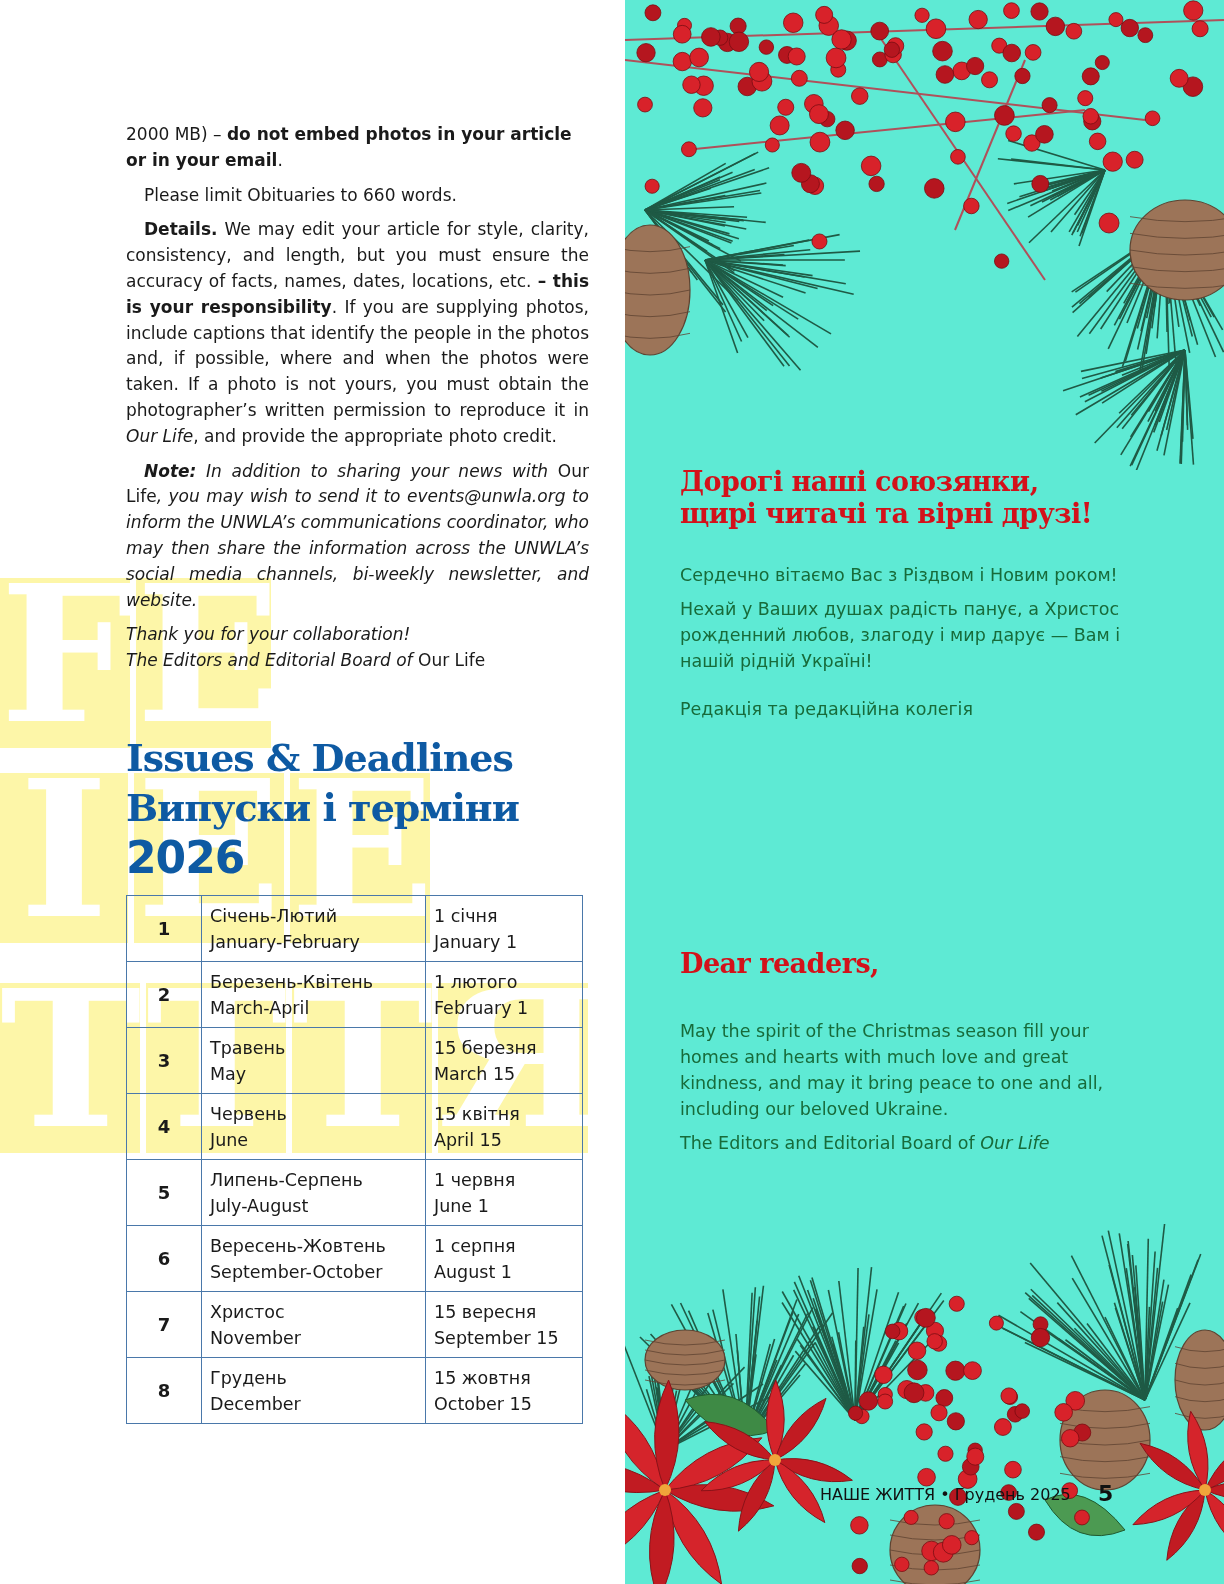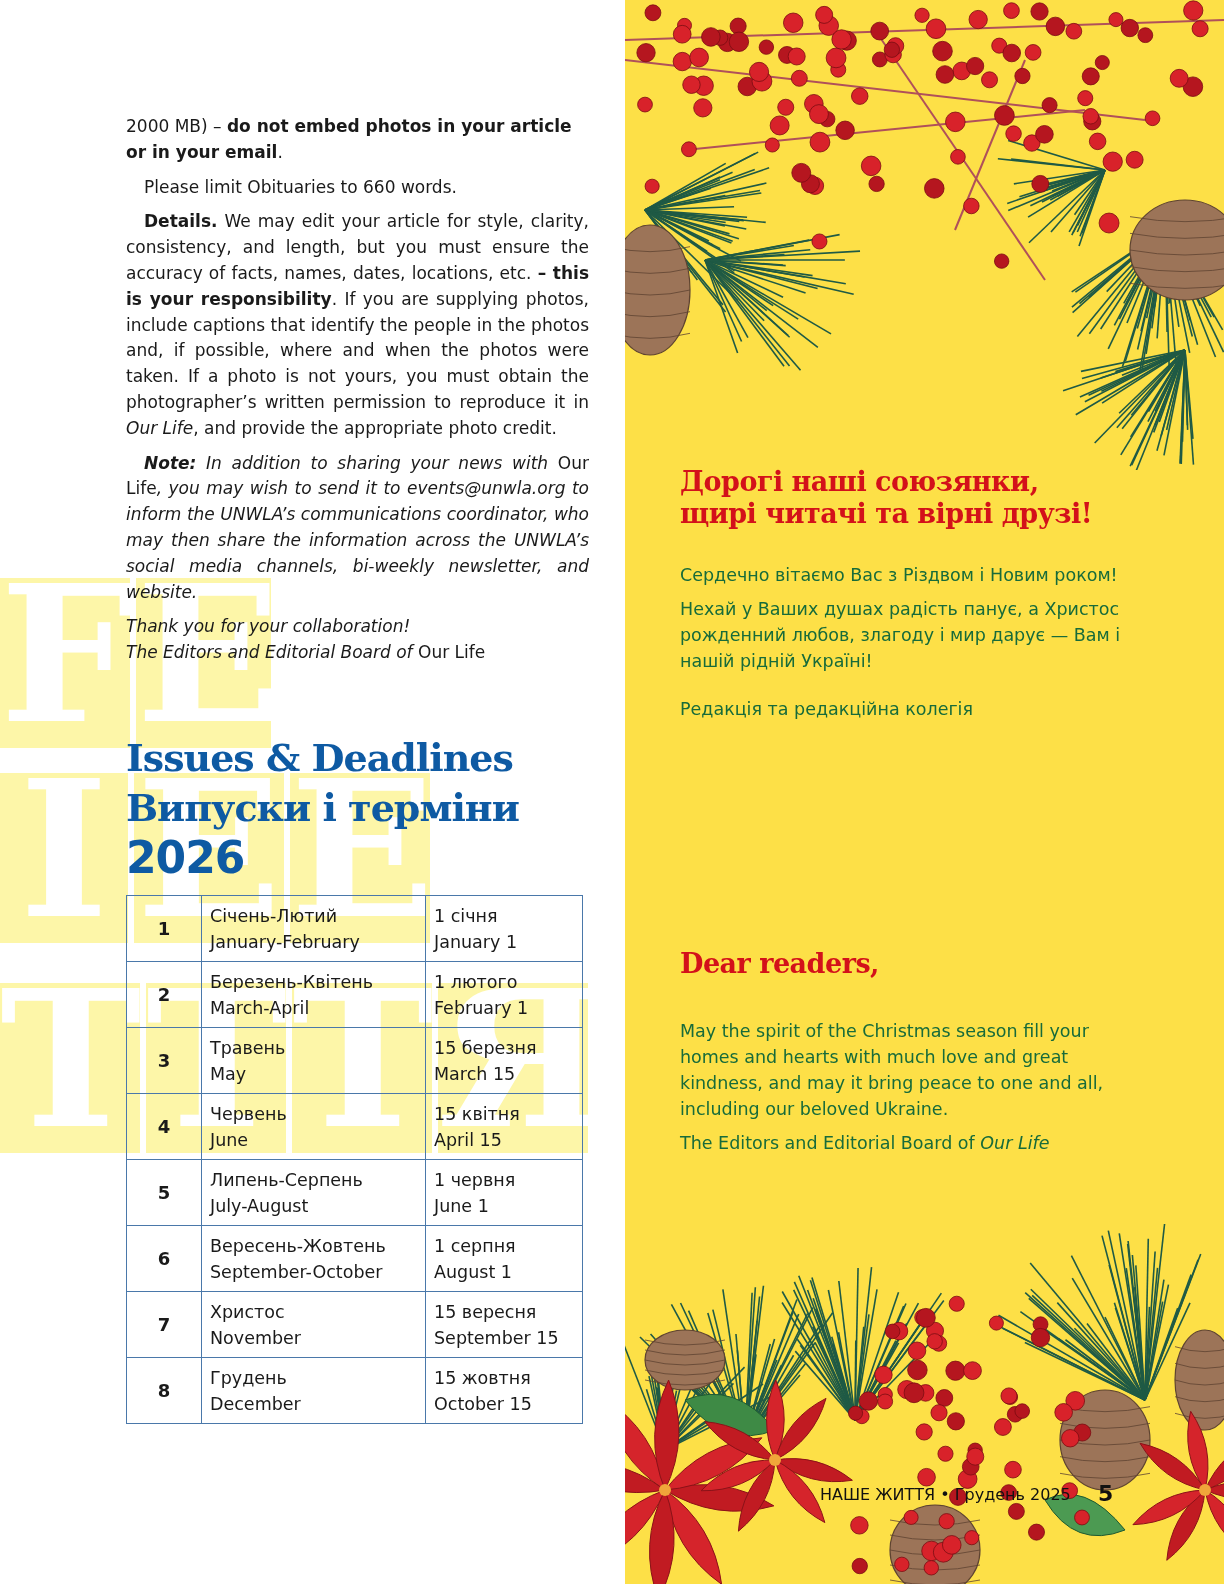--- a/index.html
+++ b/index.html
@@ -4,37 +4,37 @@
   <style>
     html, body { margin: 0; padding: 0; }
     body { width: 1224px; height: 1584px; position: relative; background: #ffffff; overflow: hidden; font-family: "DejaVu Sans", sans-serif; }
 
     
     .watermark { position: absolute; left: 0; top: 578px; width: 595px; height: 590px; overflow: hidden; z-index: 0; }
     .wm-row { position: absolute; left: 0; height: 190px; display: flex; }
     .wm-cell { width: 120px; height: 170px; background: #fdf6a8; position: relative; margin-right: 6px; overflow: hidden; }
     .wm-glyph { position: absolute; left: 0; right: 0; top: -18px; text-align: center; font-family: "DejaVu Serif", serif; font-weight: bold; font-size: 190px; line-height: 1; color: #ffffff; }
 
-    .left { position: absolute; left: 126px; top: 114px; width: 463px; z-index: 1; font-family: "DejaVu Sans", sans-serif; color: #1a1a1a; font-size: 17px; line-height: 25.8px; }
+    .left { position: absolute; left: 126px; top: 122px; width: 463px; z-index: 1; font-family: "DejaVu Sans", sans-serif; color: #1a1a1a; font-size: 17px; line-height: 25.8px; }
     .left p { margin: 0 0 9px 0; text-align: justify; }
     .indent { text-indent: 18px; }
     .left b { font-weight: bold; }
     .right-align { text-align: center; margin: 0 !important; }
 
     .title { position: absolute; left: 126px; top: 733px; z-index: 1; font-family: "DejaVu Serif", serif; color: #0e5aa3; font-weight: bold; font-size: 38px; line-height: 50px; letter-spacing: -1px; }
     .title .year { font-family: "DejaVu Sans", sans-serif; font-size: 44px; }
 
     table.issues { position: absolute; left: 126px; top: 895px; width: 457px; border-collapse: collapse; z-index: 1; font-family: "DejaVu Sans", sans-serif; font-size: 17.5px; color: #1a1a1a; }
     table.issues td { border: 1.5px solid #4a78aa; height: 65px; padding: 0 8px; vertical-align: middle; line-height: 26px; }
     td.num { width: 58px; text-align: center; font-weight: bold; font-size: 18px; }
     td.month { width: 207px; padding-left: 16px; }
     td.deadline { padding-left: 8px; }
 
     
-    .panel { position: absolute; left: 625px; top: 0; width: 599px; height: 1584px; background: #fde047; overflow: hidden; }
+    .panel { position: absolute; left: 625px; top: 0; width: 599px; height: 1584px; background: #5eead4; overflow: hidden; }
     .deco { position: absolute; left: 0; width: 599px; }
     .panel-text { position: absolute; left: 55px; width: 450px; color: #176b3a; font-family: "DejaVu Sans", sans-serif; font-size: 17.5px; line-height: 26px; }
     .panel-text p { margin: 0 0 8px 0; }
     .red-head { font-family: "DejaVu Serif", serif; font-weight: bold; color: #d3111a; font-size: 27px; line-height: 32px; letter-spacing: -0.5px; }
     .ital { }
 
     .footer { position: absolute; left: 820px; top: 1485px; font-family: "DejaVu Sans", sans-serif; font-size: 16px; color: #111; z-index: 3; }
     .footer .page { position: absolute; left: 278px; top: -4px; font-weight: bold; font-size: 22px; }
   </style>
 </head>

